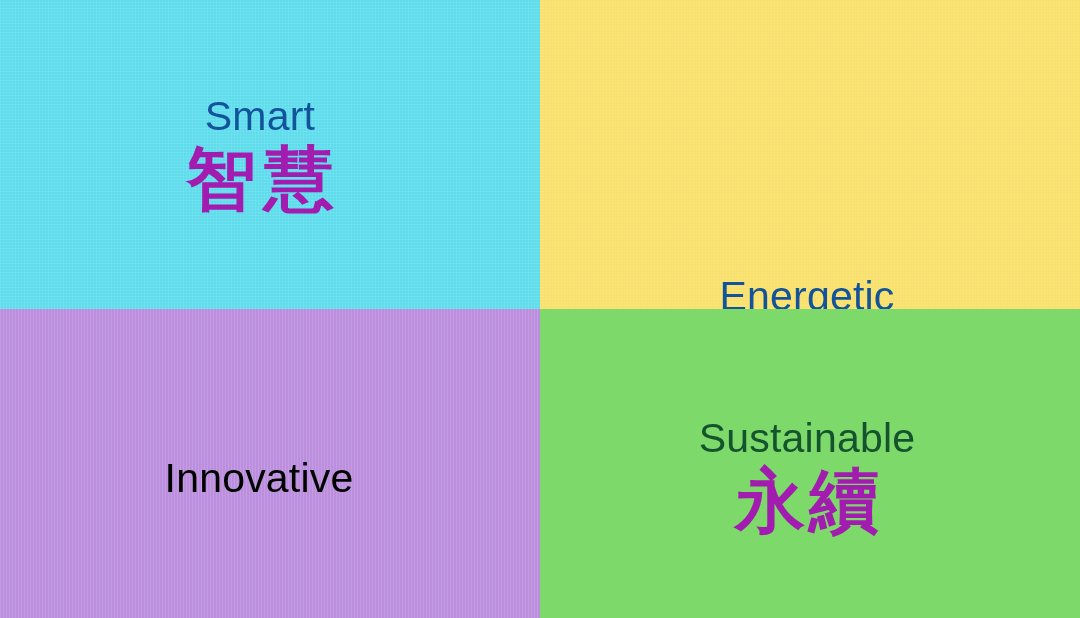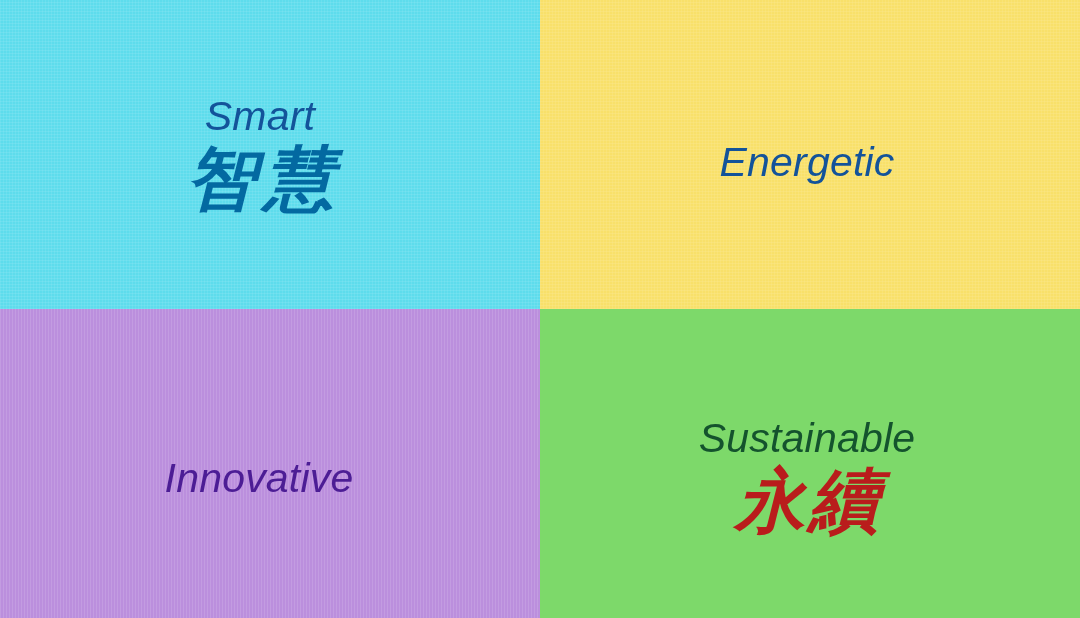--- a/index.html
+++ b/index.html
@@ -10,21 +10,20 @@
     overflow: hidden;
     background: #5edcec;
   }
 
   .grid {
     width: 1012px;
     height: 618px;
     display: grid;
     grid-template-columns: 540px 540px;
     grid-template-rows: 309px 309px;
-    font-style: italic;
   }
 
   .quadrant {
     position: relative;
     display: flex;
     flex-direction: column;
     align-items: center;
     justify-content: center;
     overflow: hidden;
     box-sizing: border-box;
@@ -99,38 +98,38 @@
 </style>
 </head>
 <body>
 
 <div class="grid">
 
   <div class="quadrant q-tl" style="background: rgb(94, 220, 236);">
     <div class="texture texture-dots"></div>
     <div class="text-block">
       <div class="label-en" style="color: rgb(19, 83, 154);">Smart</div>
-      <div class="label-zh" style="color: #0369a1;">智慧</div>
+      <div class="label-zh" style="color: #a21caf;">智慧</div>
     </div>
   </div>
 
-  <div class="quadrant q-tr" style="background: rgb(248, 224, 106);">
+  <div class="quadrant q-tr" style="background: rgb(248, 224, 106); justify-content: flex-end;">
     <div class="texture texture-dots"></div>
     <div class="text-block">
       <div class="label-en" style="color: rgb(19, 83, 154);">Energetic</div>
     </div>
   </div>
 
   <div class="quadrant q-bl" style="background: rgb(187, 143, 221);">
     <div class="texture texture-stripes"></div>
     <div class="text-block">
-      <div class="label-en" style="color: #4c1d95;">Innovative</div>
+      <div class="label-en" style="color: #000000;">Innovative</div>
     </div>
   </div>
 
   <div class="quadrant q-br" style="background: rgb(125, 217, 106);">
     <div class="text-block">
       <div class="label-en" style="color: #14532d;">Sustainable</div>
-      <div class="label-zh" style="color: #b91c1c;">永續</div>
+      <div class="label-zh" style="color: #a21caf;">永續</div>
     </div>
   </div>
 
 </div>
 
 </body></html>

